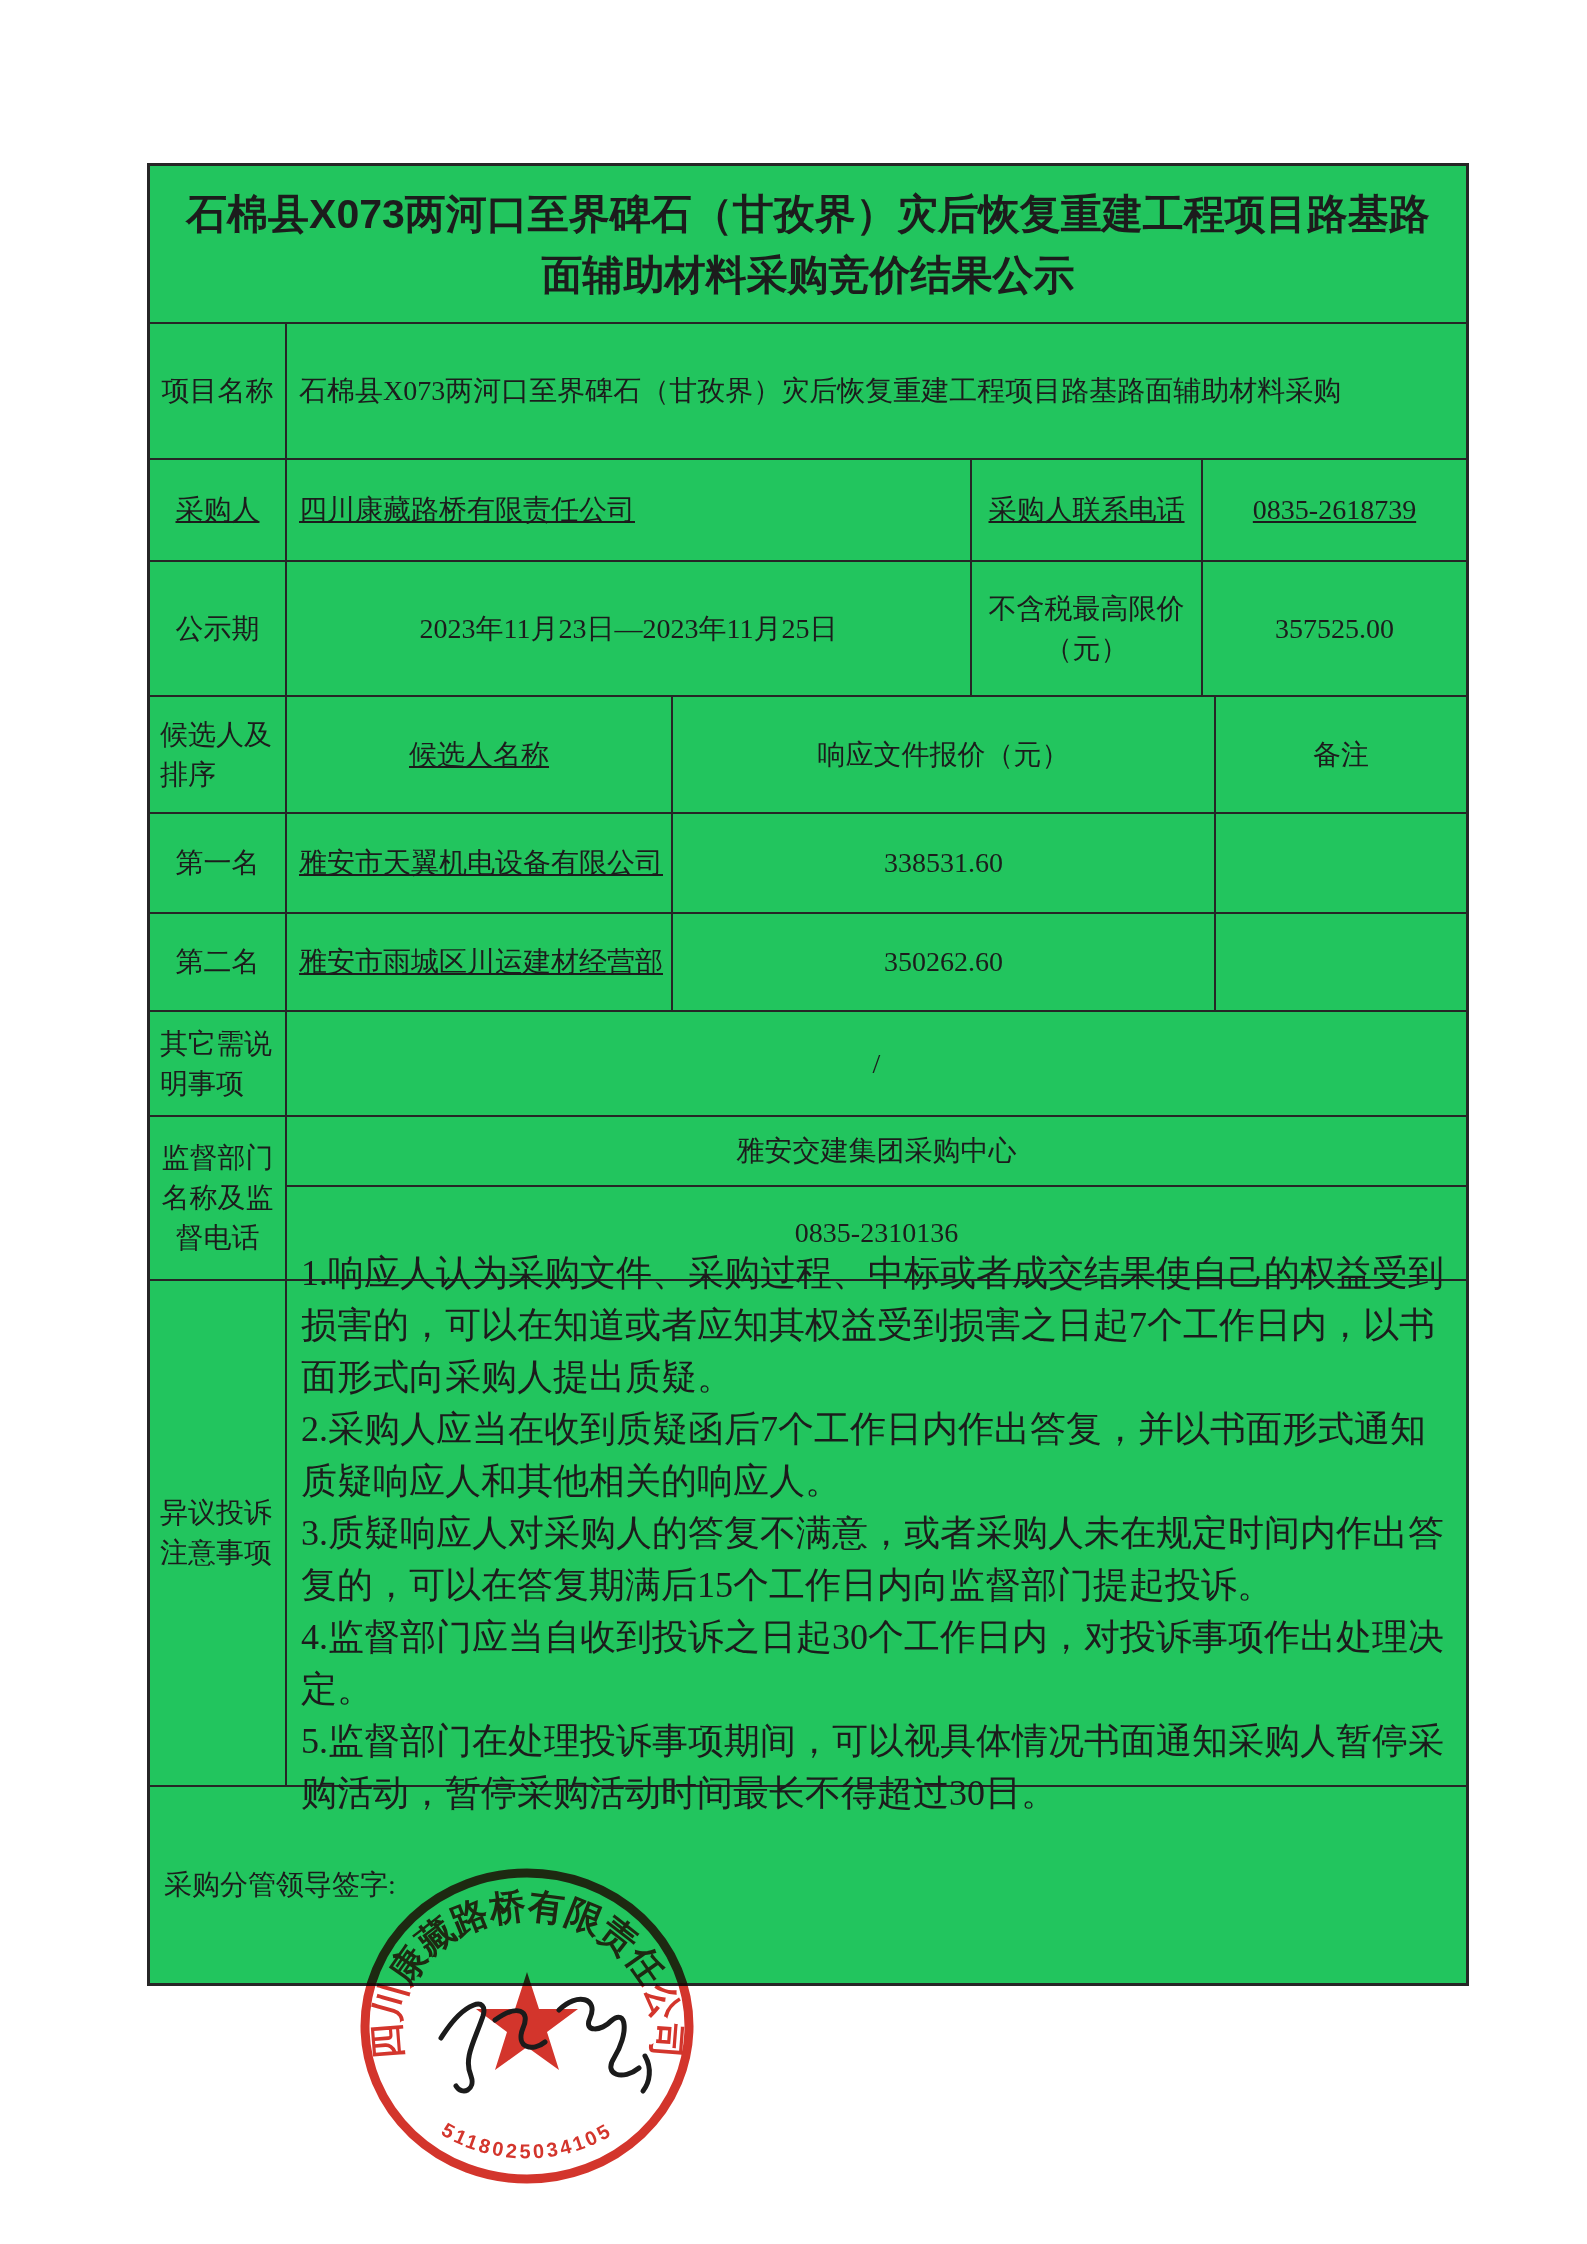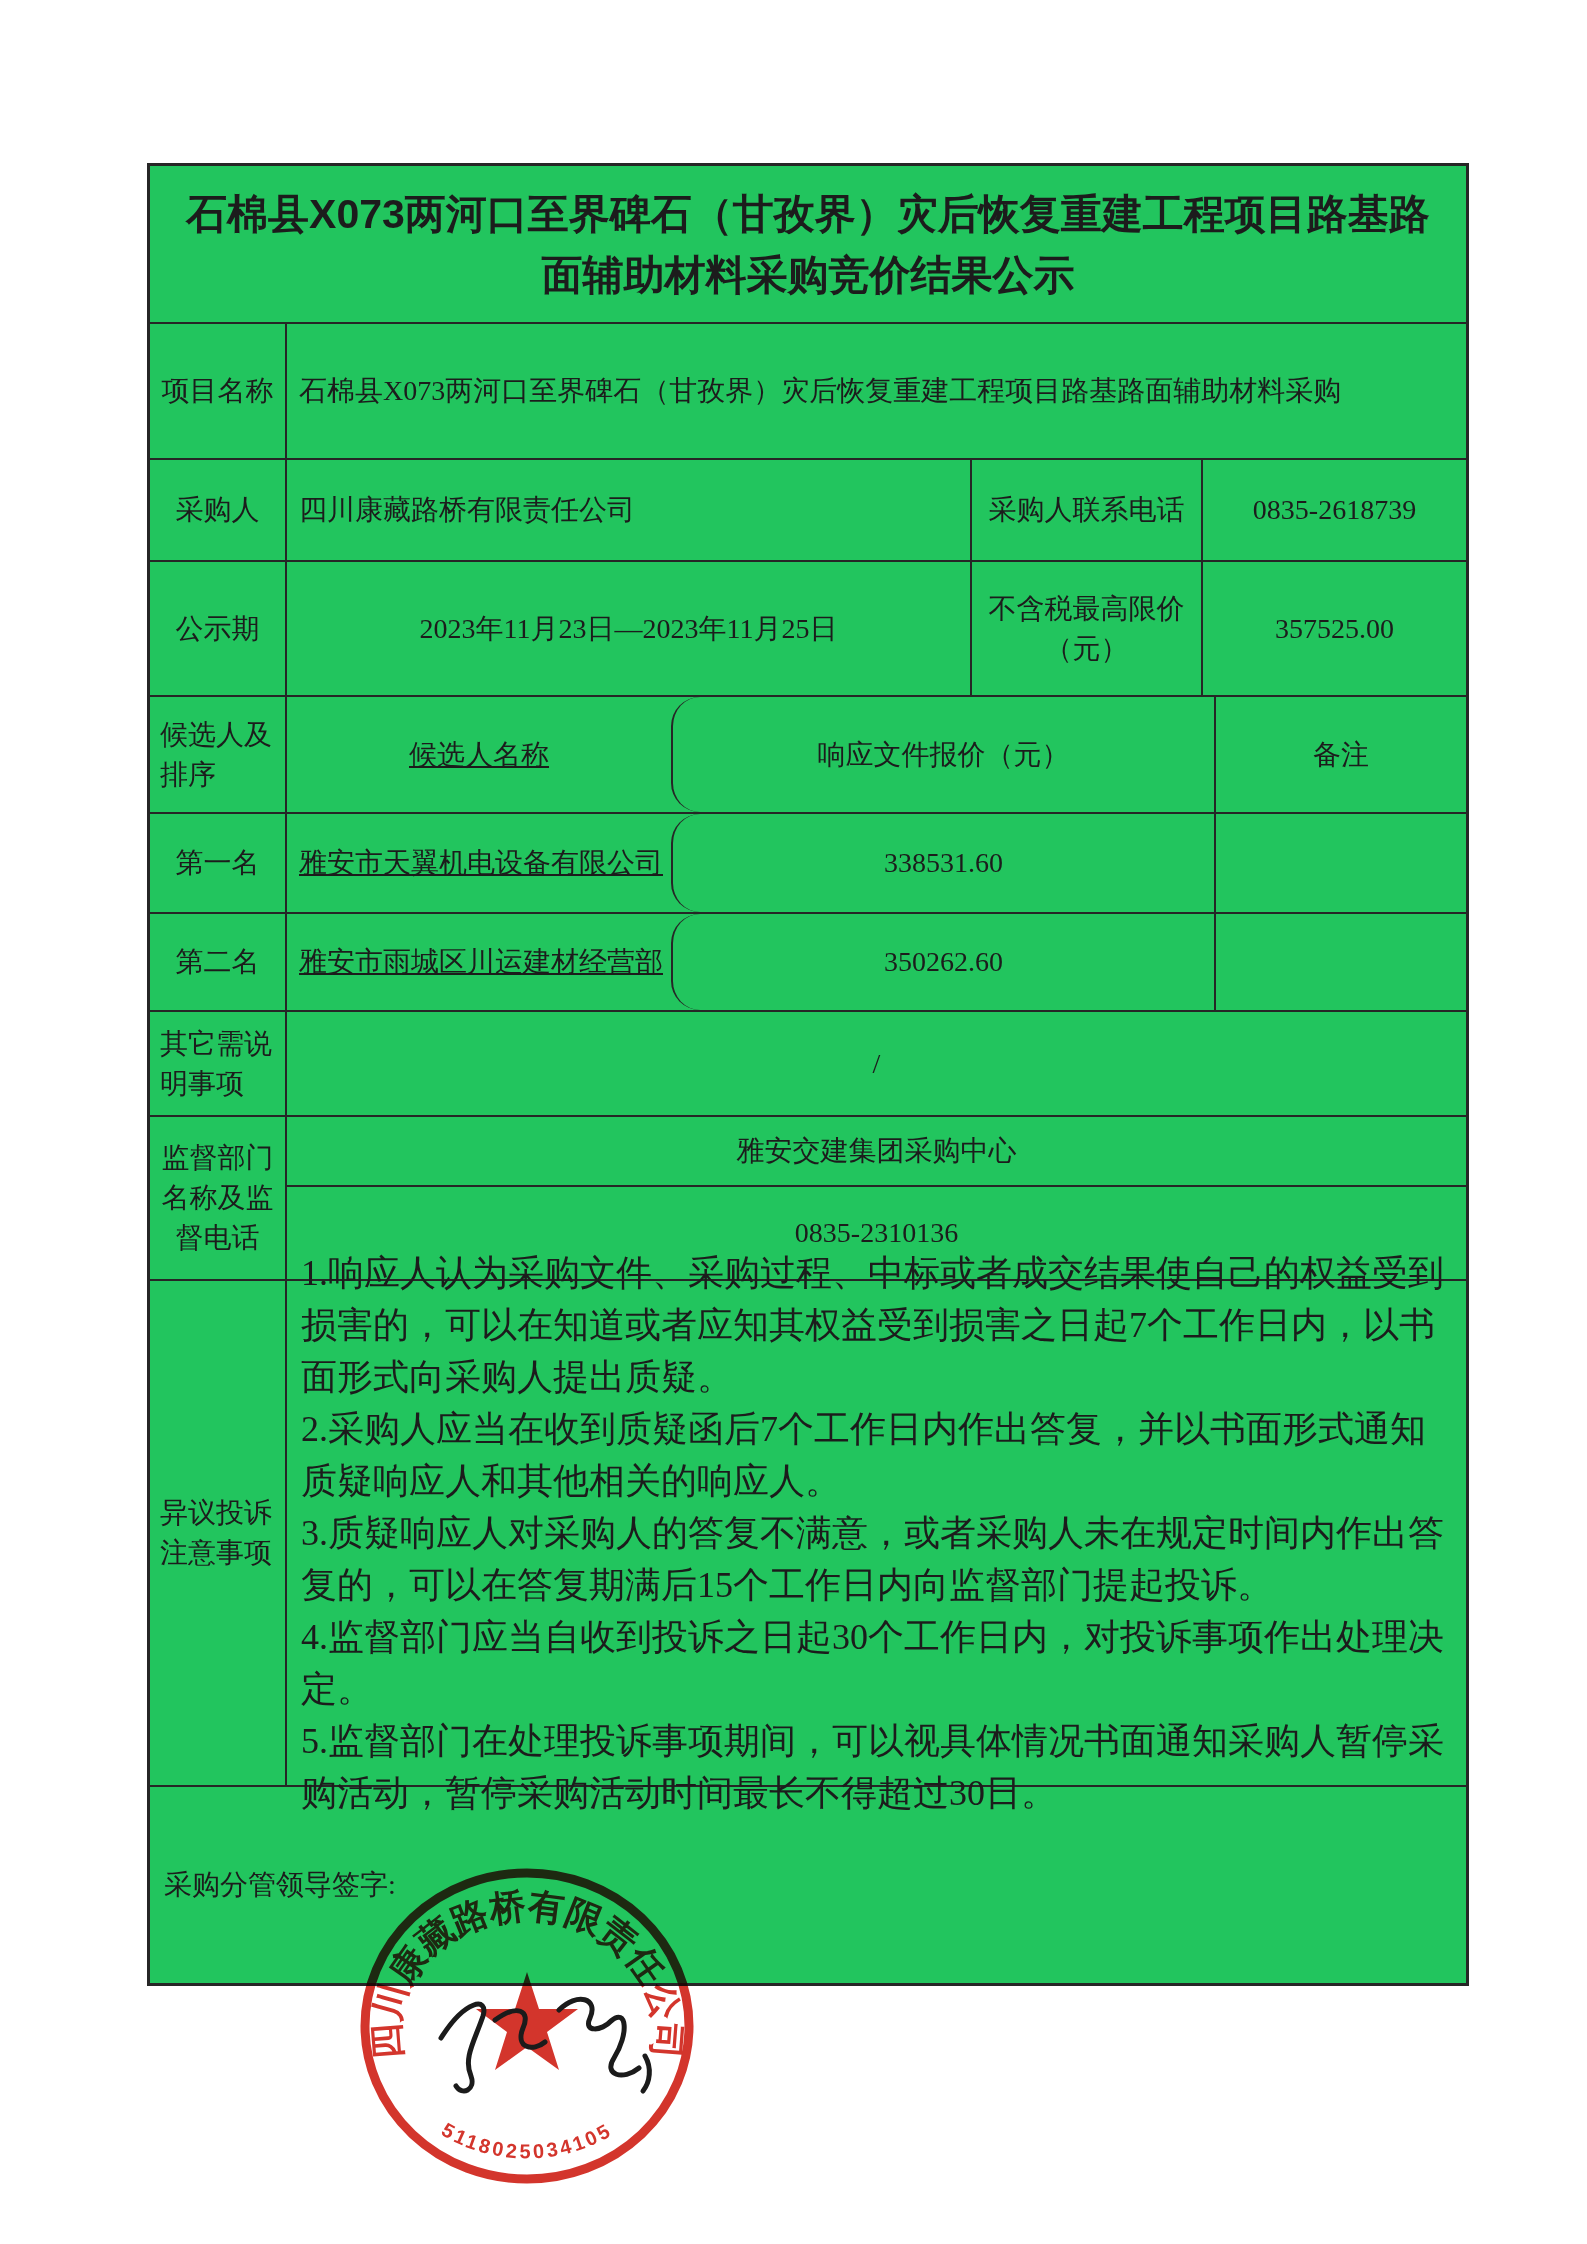--- a/index.html
+++ b/index.html
@@ -25,35 +25,35 @@
   .c-left{justify-content:flex-start;text-align:left;padding-left:12px;padding-right:8px;}
   .label-col{width:135px;flex:none;padding:0 10px;}
   .lab-left{justify-content:flex-start;text-align:left;}
   .title-row{height:156px;}
   .title-cell{
     width:100%;justify-content:center;align-items:center;text-align:center;
     font-family:"Liberation Sans","DejaVu Sans",sans-serif;
     font-weight:bold;font-size:41px;line-height:61px;padding:2px 28px 0 28px;
   }
   .h-name{height:136px;}
-  .h-buyer{height:102px;}
+  .h-buyer{height:102px;text-decoration:underline;}
   .h-place{height:138px;}
   .h-period{height:135px;}
   .h-candhdr{height:117px;}
   .h-first{height:100px;}
   .h-second{height:98px;}
   .h-other{height:105px;}
   .h-superv{height:164px;}
   .h-object{height:506px;}
   .h-sign{height:198px;}
   .w-wide{width:685px;flex:none;}
   .w-phone-lab{width:231px;flex:none;}
   .w-last{flex:1;}
   .w-candname{width:386px;flex:none;text-decoration:underline;}
-  .w-candprice{width:543px;flex:none;border-radius:29px;}
+  .w-candprice{width:543px;flex:none;}
   .superv-right{flex:1;display:flex;flex-direction:column;justify-content:center;}
   .superv-sub1{height:70px;border-bottom:2px solid #262626;}
   .superv-sub1,.superv-sub2{display:flex;align-items:center;justify-content:center;
     font-size:28px;box-sizing:border-box;}
   .superv-sub2{flex:1;}
   .objection-body{
     flex:1;display:flex;flex-direction:column;justify-content:center;
     padding:2px 14px;font-size:36px;line-height:52px;text-align:left;
   }
   .sign-cell{width:100%;padding-left:14px;align-items:center;}

